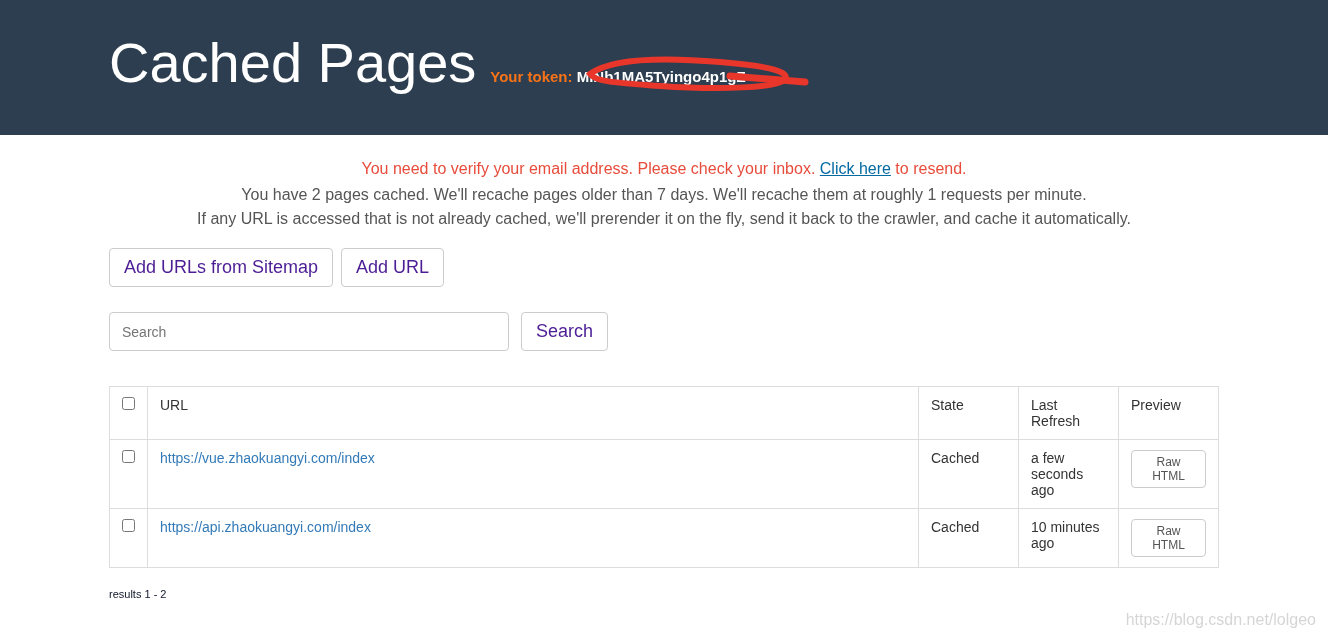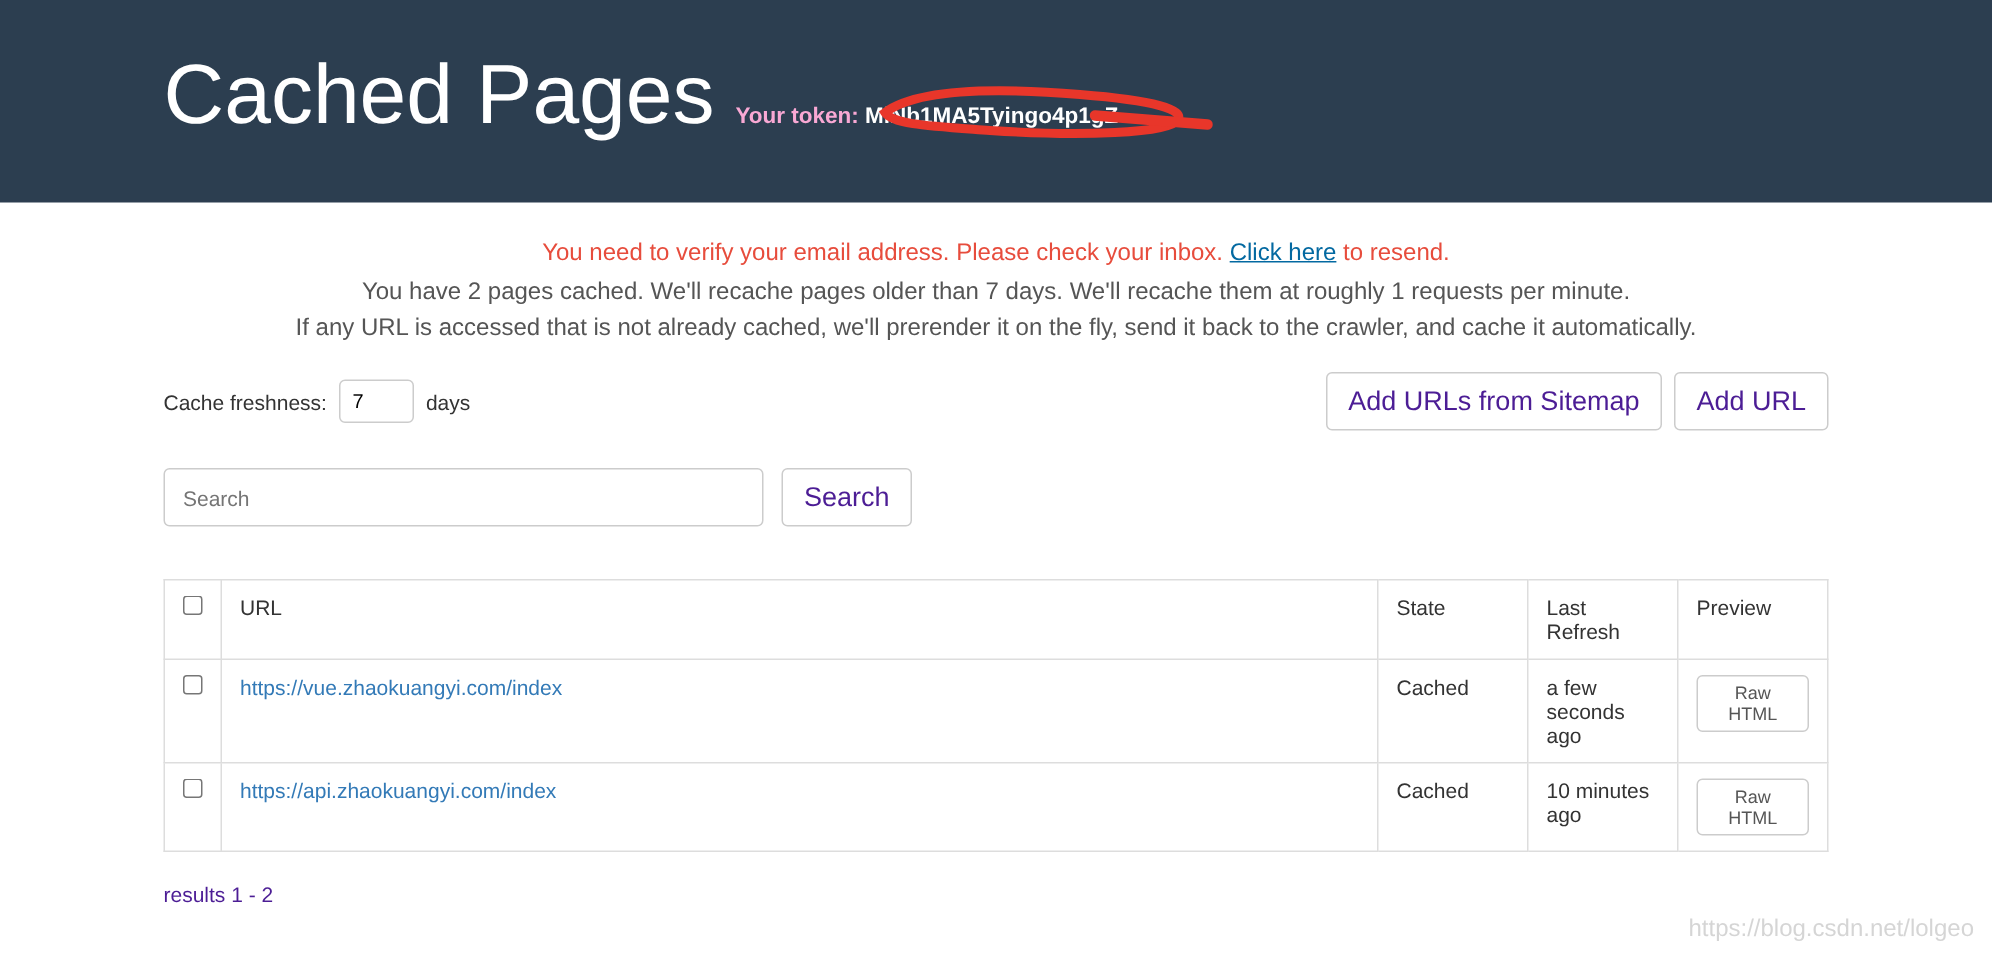--- a/index.html
+++ b/index.html
@@ -1,21 +1,21 @@
 <!DOCTYPE html>
 <html><head>
   <meta charset="utf-8">
   <style>
     * { box-sizing: border-box; margin: 0; padding: 0; }
     body { font-family: "Helvetica Neue", Helvetica, Arial, sans-serif; font-size: 14px; color: #333; background: #fff; }
     .header { background: #2c3e50; color: #fff; padding: 30px 0 40px 0; }
     .container { max-width: 1140px; margin: 0 auto; padding: 0 15px; }
     .header h1 { font-size: 56px; font-weight: 300; display: inline-block; margin-right: 10px; }
     .token-wrap { display: inline-block; font-size: 15px; font-weight: bold; position: relative; }
-    .token-label { color: #f9a8d4; }
+    .token-label { color: #f97316; }
     .token-value { position: relative; }
     .scribble { position: absolute; top: -14px; left: 90px; width: 230px; height: 40px; pointer-events: none; }
     .content { padding: 25px 0; }
     .center { text-align: center; margin-bottom: 20px; }
     .alert-text { color: #e74c3c; font-size: 16px; margin-bottom: 8px; }
     .alert-text a { color: #0369a1; text-decoration: underline; }
     .info-line { color: #555; font-size: 16px; margin-bottom: 6px; }
     .controls-row { display: flex; justify-content: space-between; align-items: center; margin-bottom: 25px; flex-wrap: wrap; gap: 10px; }
     .freshness { display: flex; align-items: center; gap: 8px; font-size: 14px; }
     .freshness input { width: 50px; padding: 6px 8px; border: 1px solid #ccc; border-radius: 4px; text-align: left; }
@@ -25,21 +25,21 @@
     .search-row { display: flex; gap: 12px; margin-bottom: 35px; }
     .search-input { width: 400px; padding: 8px 12px; border: 1px solid #ccc; border-radius: 4px; font-size: 14px; }
     table { width: 100%; border-collapse: collapse; border: 1px solid #ddd; }
     th, td { padding: 10px 12px; text-align: left; border: 1px solid #ddd; font-weight: normal; font-size: 14px; vertical-align: top; }
     th { color: #333; }
     .col-check { width: 36px; text-align: center; }
     .col-state { width: 100px; }
     .col-refresh { width: 100px; }
     .col-preview { width: 100px; }
     td a.url-link { color: #337ab7; text-decoration: none; }
-    .results { margin-top: 20px; font-size: 14px; color: #4c1d95; }
+    .results { margin-top: 20px; font-size: 11px; color: #0f172a; }
     .watermark { position: fixed; bottom: 8px; right: 12px; color: rgba(150,150,150,0.4); font-size: 16px; }
   </style>
 </head>
 <body>
 
 <div class="header">
   <div class="container">
     <h1>Cached Pages</h1>
     <span class="token-wrap">
       <span class="token-label">Your token:</span>
@@ -56,25 +56,20 @@
   <div class="container">
     <div class="center">
       <p class="alert-text">
         <span>You need to verify your email address. Please check your inbox. </span><a href="#">Click here</a><span> to resend.</span>
       </p>
       <p class="info-line">You have 2 pages cached. We'll recache pages older than 7 days. We'll recache them at roughly 1 requests per minute.</p>
       <p class="info-line">If any URL is accessed that is not already cached, we'll prerender it on the fly, send it back to the crawler, and cache it automatically.</p>
     </div>
 
     <div class="controls-row">
-      <div class="freshness">
-        <span>Cache freshness:</span>
-        <input type="text" value="7" style="">
-        <span>days</span>
-      </div>
       <div class="btn-group">
         <button class="btn">Add URLs from Sitemap</button>
         <button class="btn">Add URL</button>
       </div>
     </div>
 
     <div class="search-row">
       <input class="search-input" type="text" placeholder="Search" style="">
       <button class="btn">Search</button>
     </div>

